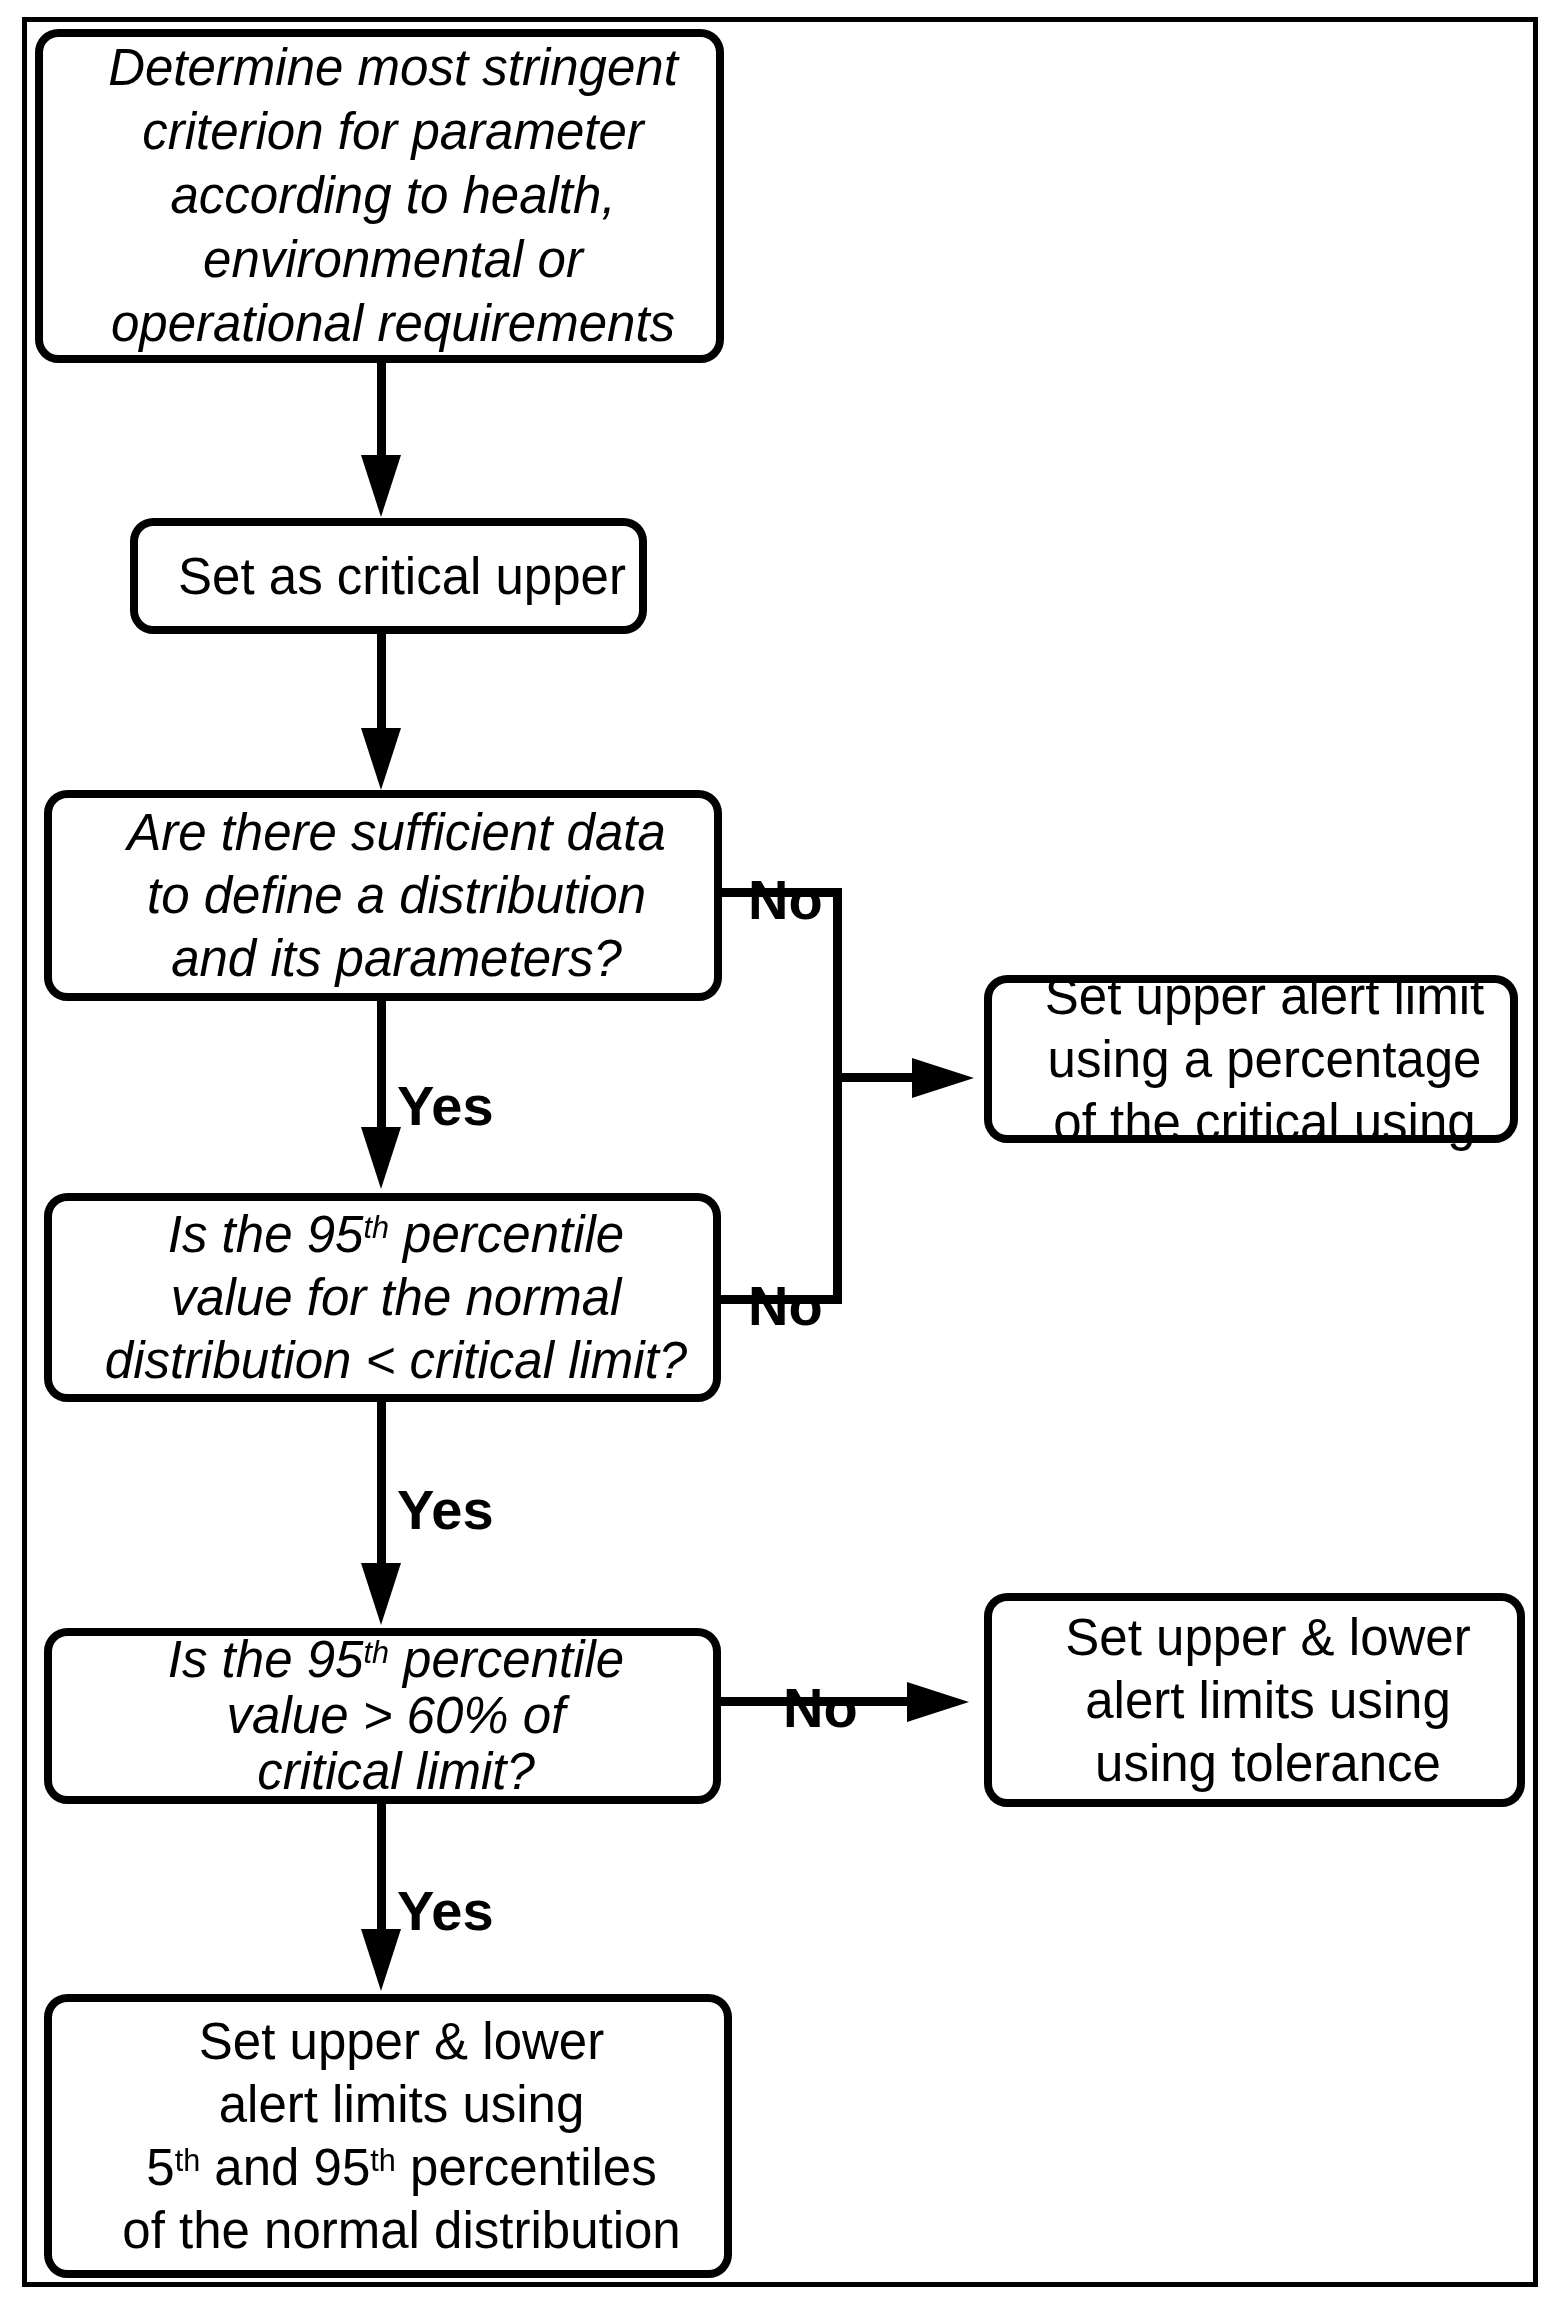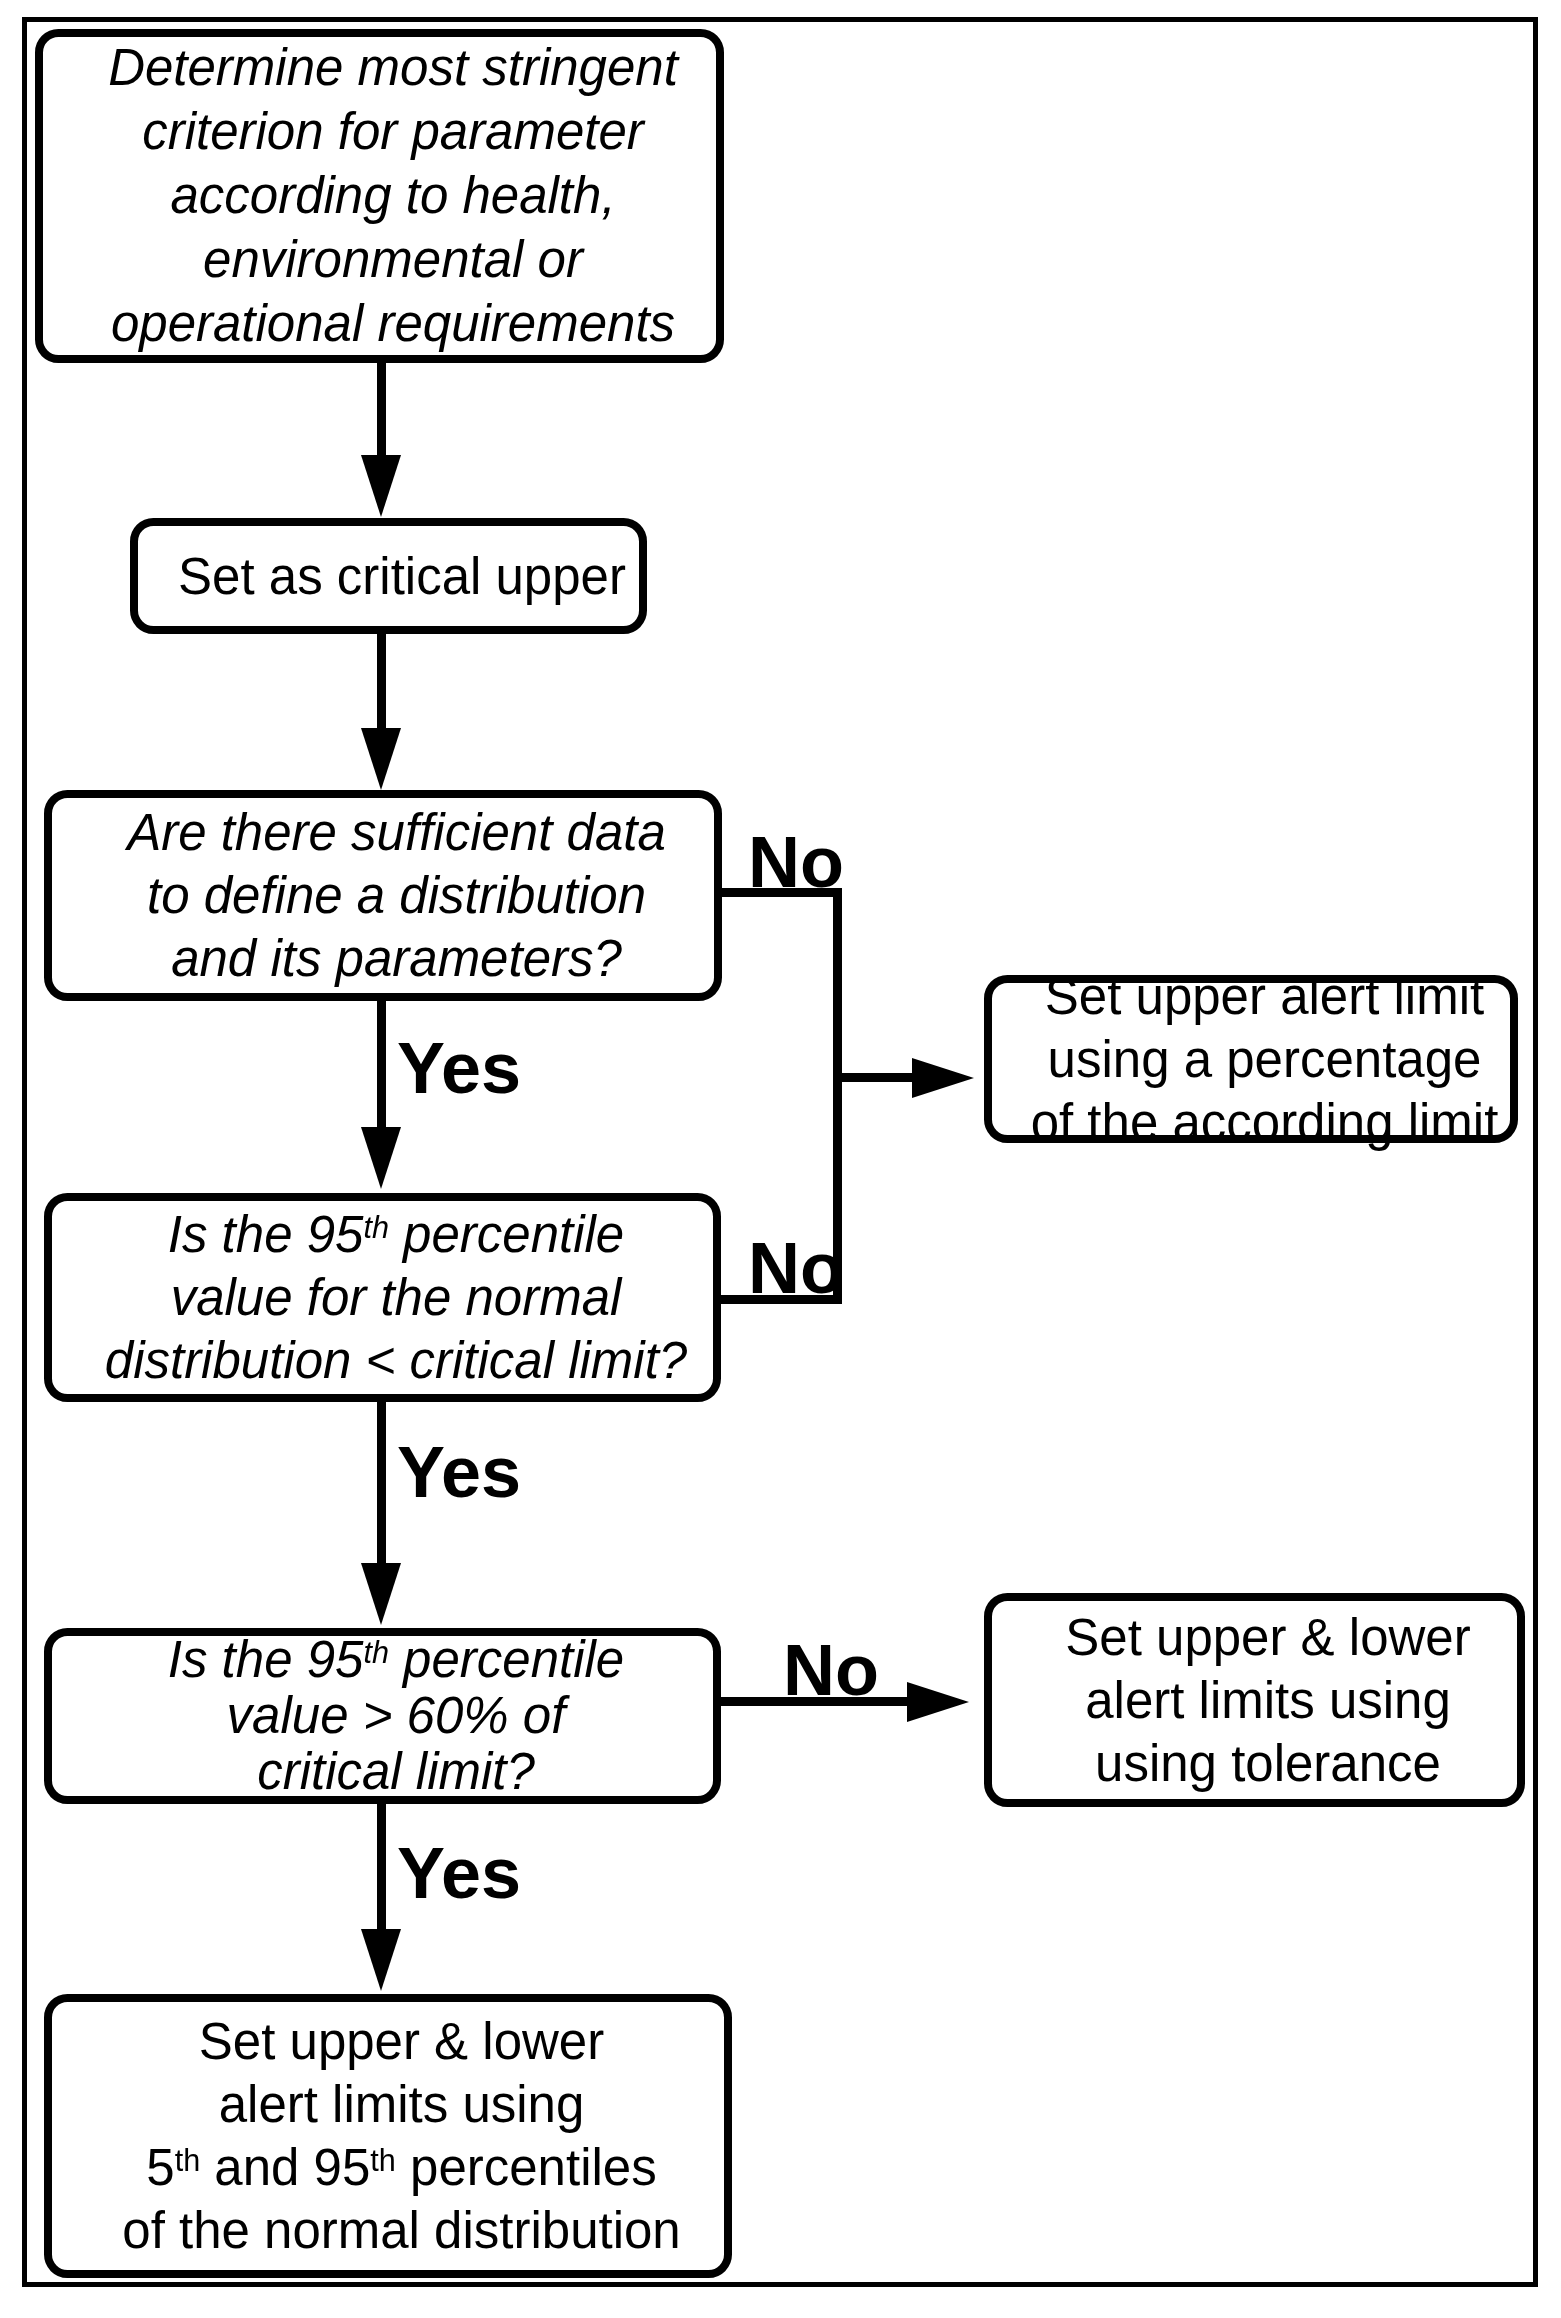--- a/index.html
+++ b/index.html
@@ -52,23 +52,24 @@
   }
   .ah-right {
     position: absolute; width: 0; height: 0;
     border-top: 20px solid transparent;
     border-bottom: 20px solid transparent;
     border-left: 62px solid #000000;
   }
   .branch-label {
     position: absolute;
     font-weight: bold;
-    font-size: 72px;
+    font-size: 56px;
     line-height: 59px;
     white-space: nowrap;
+    margin-top: 37px;
   }
 </style>
 </head>
 <body>
 
 <div class="canvas">
 
   <div class="frame"></div>
 
   <div class="fbox q lh88" style="left:35px; top:29px; width:689px; height:334px;">
@@ -104,21 +105,21 @@
   <div class="fbox" style="left:44px; top:1994px; width:688px; height:284px;">
       <div class="tline"><span>Set upper &amp; lower</span></div>
       <div class="tline"><span>alert limits using</span></div>
       <div class="tline"><span>5</span><sup>th</sup><span> and 95</span><sup>th</sup><span> percentiles</span></div>
       <div class="tline"><span>of the normal distribution</span></div>
     </div>
 
   <div class="fbox" style="left:984px; top:975px; width:534px; height:168px;">
       <div class="tline"><span>Set upper alert limit</span></div>
       <div class="tline"><span>using a percentage</span></div>
-      <div class="tline"><span>of the according limit</span></div>
+      <div class="tline"><span>of the critical using</span></div>
     </div>
 
   <div class="fbox" style="left:984px; top:1593px; width:541px; height:214px;">
       <div class="tline"><span>Set upper &amp; lower</span></div>
       <div class="tline"><span>alert limits using</span></div>
       <div class="tline"><span>using tolerance</span></div>
     </div>
 
   <div class="vline" style="left:377px; top:362px; width:8.8px; height:95px;"></div>
   <div class="ah-down" style="left:361px; top:455px;"></div>

